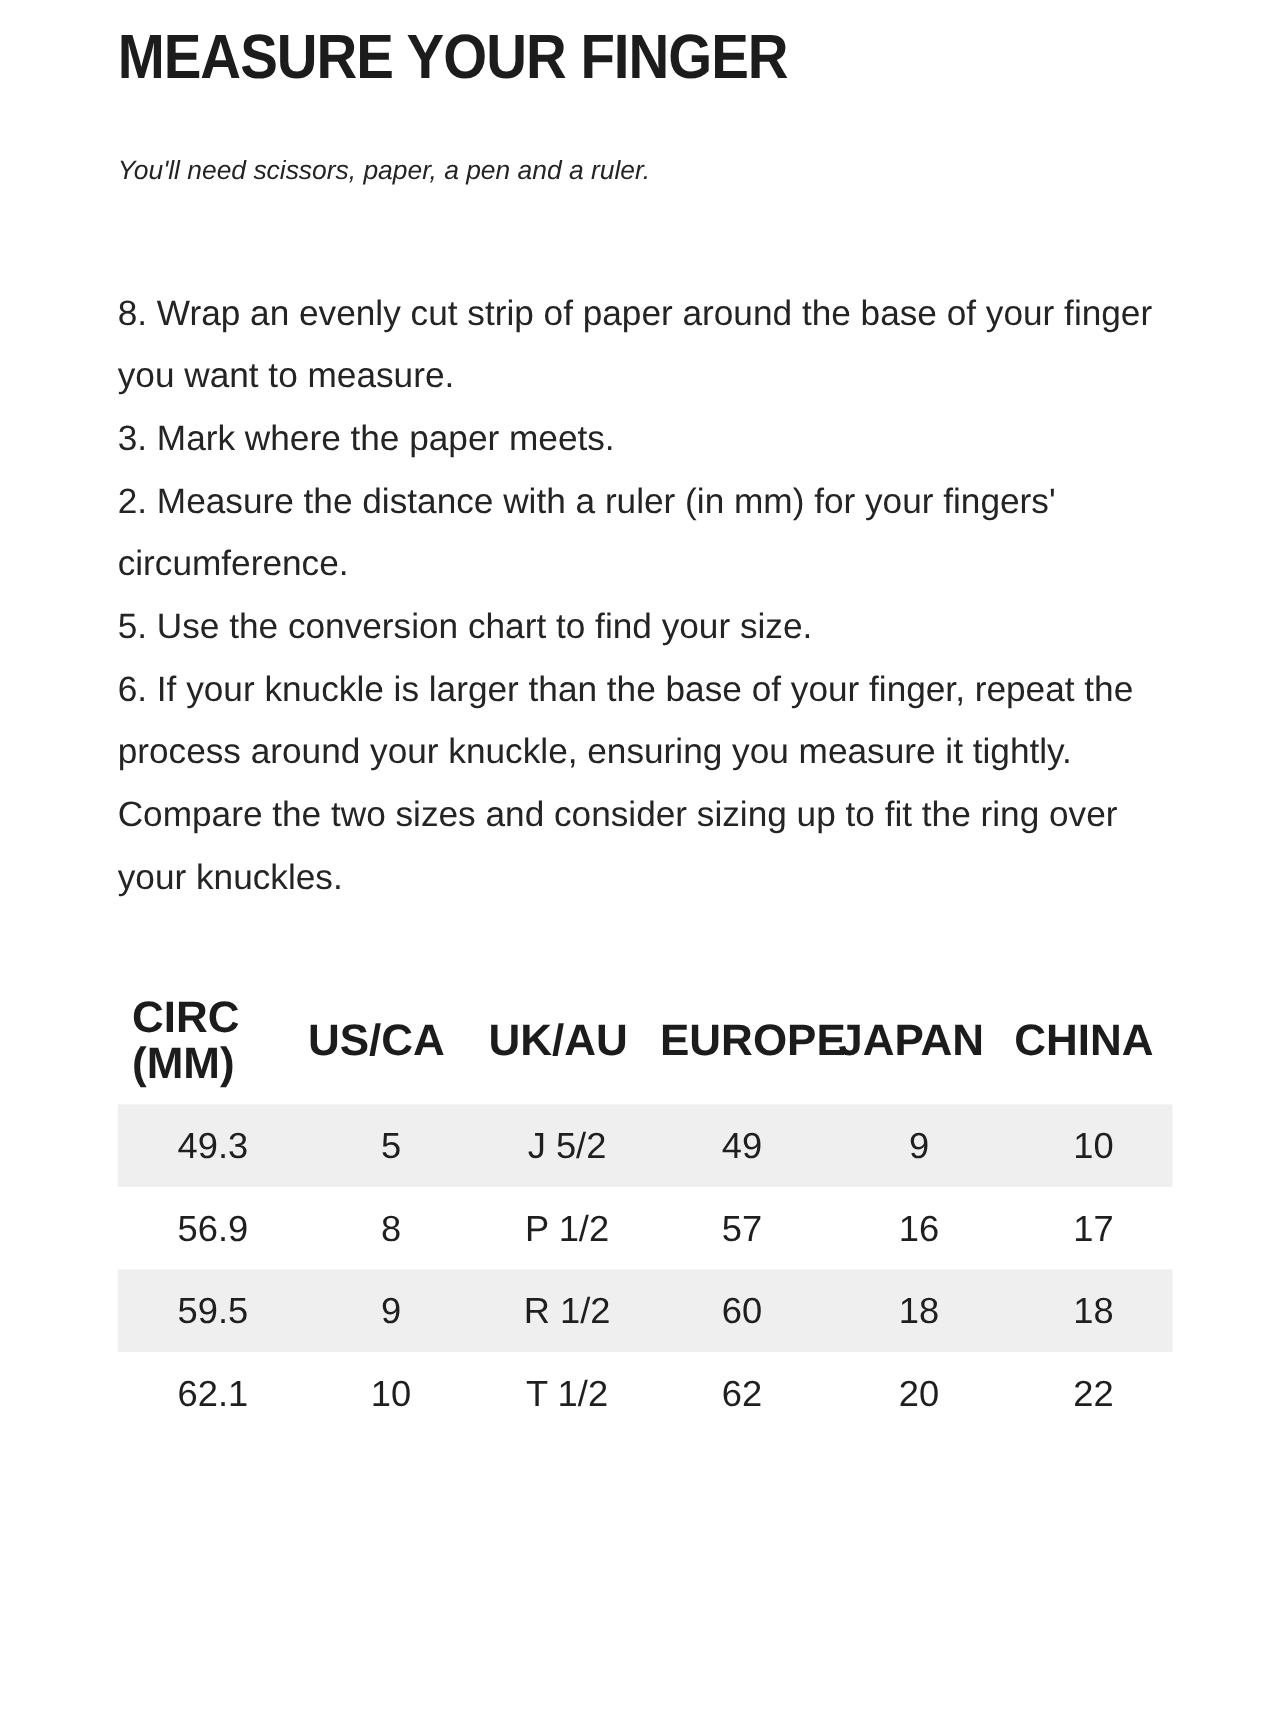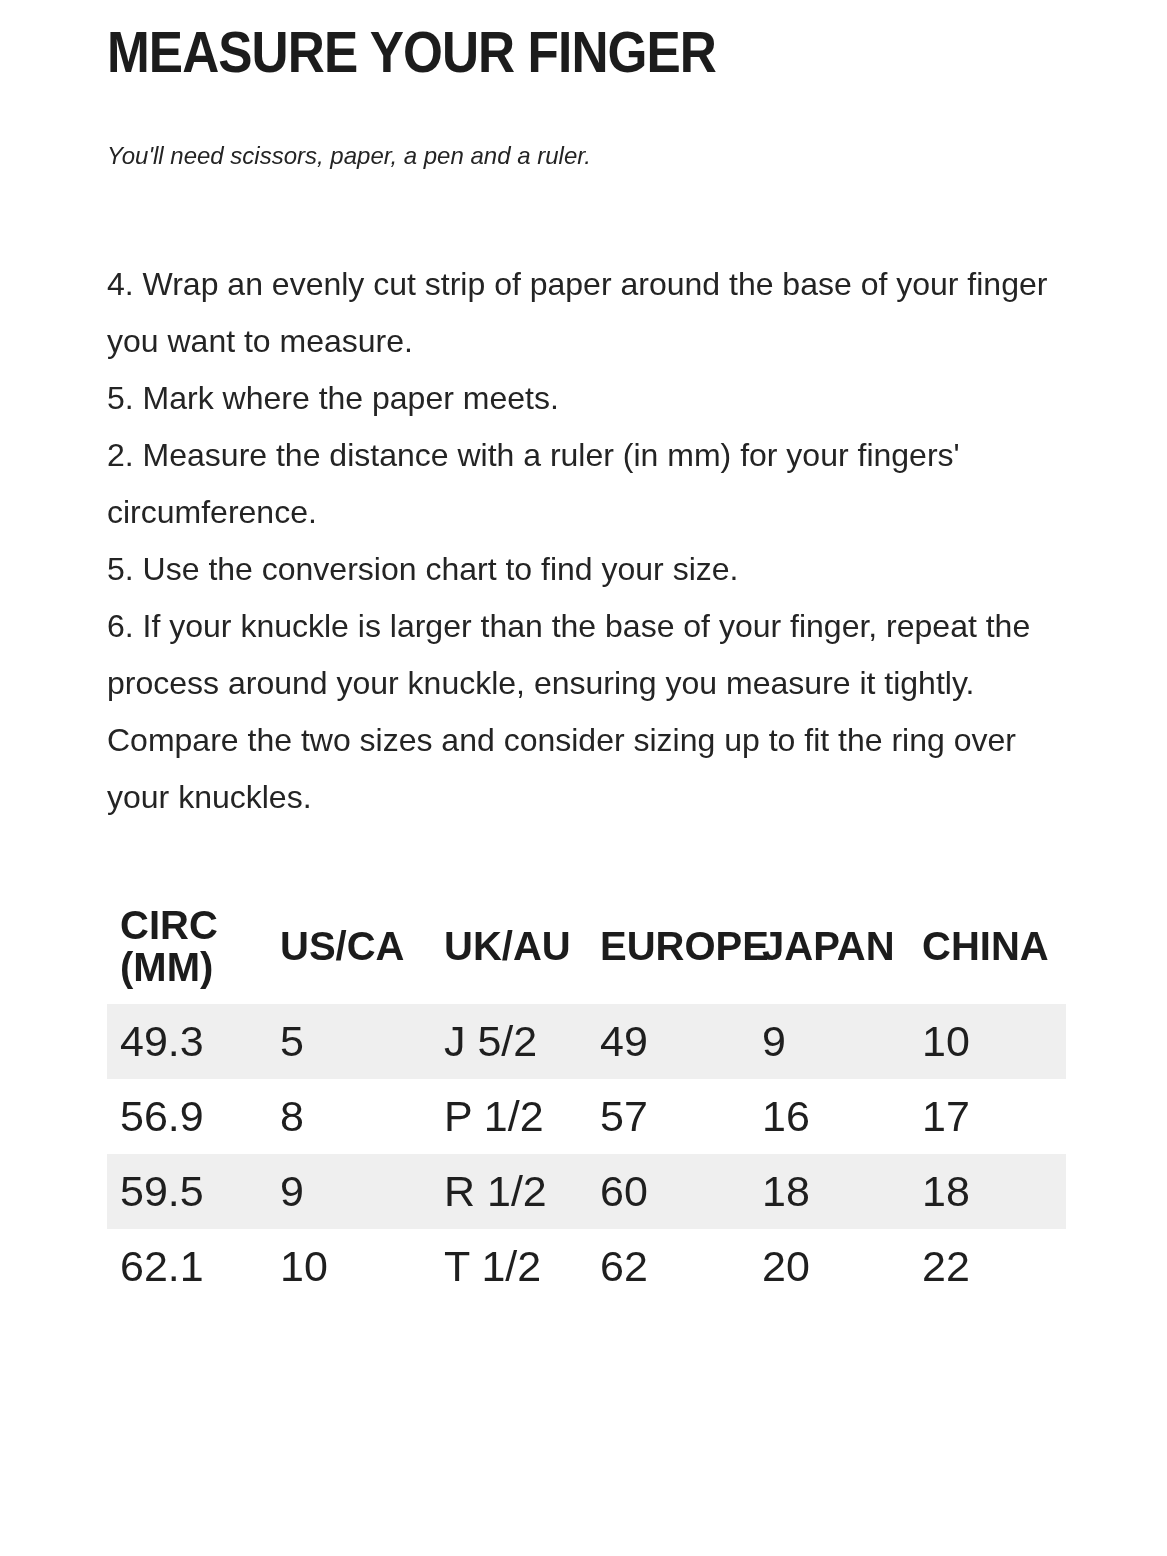--- a/index.html
+++ b/index.html
@@ -61,39 +61,40 @@
     margin-bottom: 10px;
     font-weight: bold;
     font-size: 40px;
     line-height: 42px;
     color: #1c1c1c;
   }
   .size-row.header .cell { white-space: normal; }
   .size-row.header .cell:first-child { max-width: 155px; }
   #table-body .size-row {
     height: 75px;
-    font-size: 43px;
+    font-size: 33px;
     color: #1f1f1f;
+    text-align: center;
   }
   #table-body .size-row:nth-child(odd) {
     background: #efefef;
   }
 </style>
 </head>
 <body>
 
 <div class="page">
 
   <h1 class="title">MEASURE YOUR FINGER</h1>
 
   <p class="subtitle">You'll need scissors, paper, a pen and a ruler.</p>
 
   <div class="instructions">
-    <p class="step">4. Wrap an evenly cut strip of paper around the base of your finger you want to measure.</p>
-    <p class="step">5. Mark where the paper meets.</p>
+    <p class="step">8. Wrap an evenly cut strip of paper around the base of your finger you want to measure.</p>
+    <p class="step">3. Mark where the paper meets.</p>
     <p class="step">2. Measure the distance with a ruler (in mm) for your fingers' circumference.</p>
     <p class="step">5. Use the conversion chart to find your size.</p>
     <p class="step">6. If your knuckle is larger than the base of your finger, repeat the process around your knuckle, ensuring you measure it tightly. Compare the two sizes and consider sizing up to fit the ring over your knuckles.</p>
   </div>
 
   <div class="size-table">
     <div class="size-row header">
       <div class="cell">CIRC (MM)</div>
       <div class="cell">US/CA</div>
       <div class="cell">UK/AU</div>

